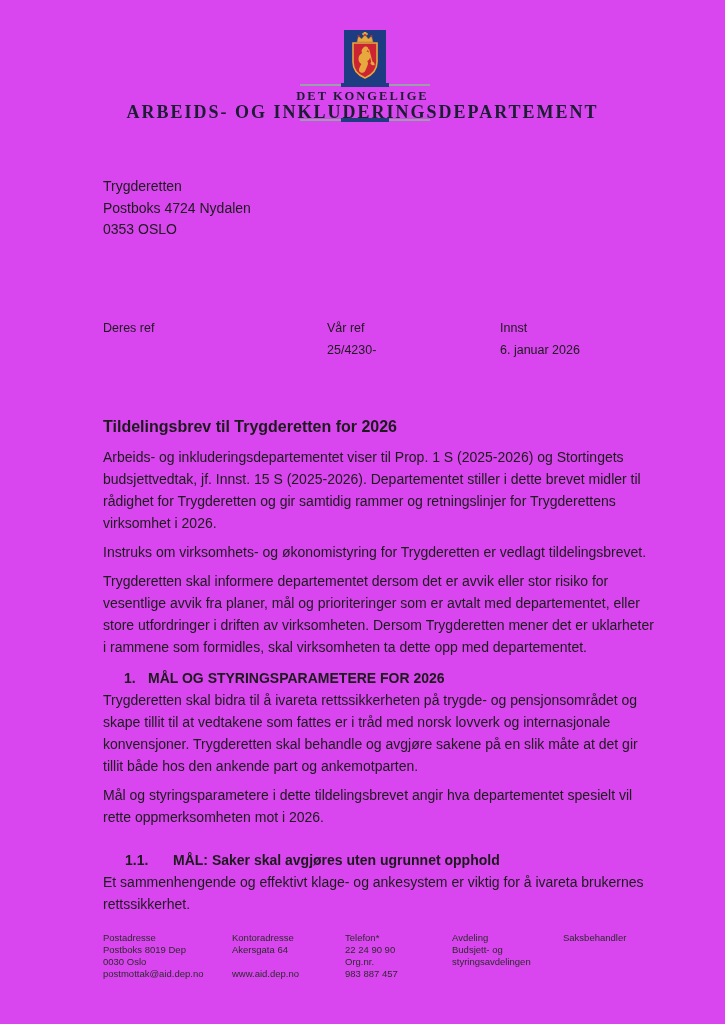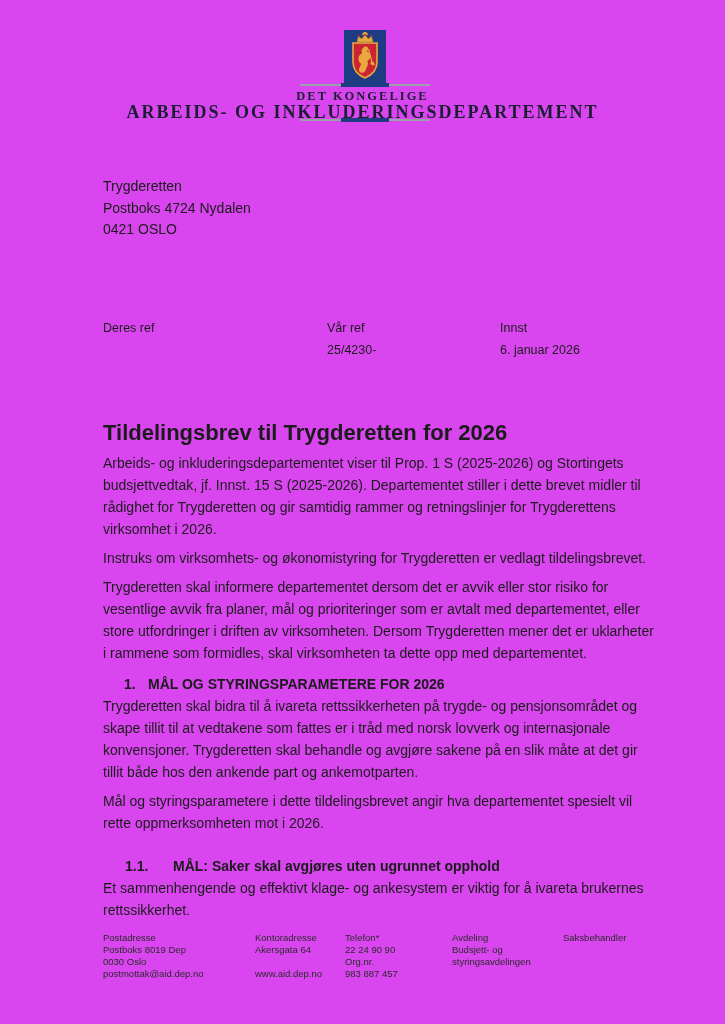--- a/index.html
+++ b/index.html
@@ -23,31 +23,31 @@
   
   .recipient { position:absolute; left:103px; top:176px; font-size:14px; line-height:21.5px; }
 
   
   .refs { position:absolute; top:317px; left:0; width:725px; font-size:12.5px; line-height:22px; }
   .ref-col { position:absolute; top:0; }
   .ref-col1 { left:103px; } .ref-col2 { left:327px; } .ref-col3 { left:500px; }
 
   
   .main { position:absolute; left:103px; top:411px; width:557px; font-size:14px; line-height:22px; }
-  .title { font-size:22px; font-weight:bold; line-height:23px; margin:10px 0 8px; }
+  .title { font-size:16px; font-weight:bold; line-height:23px; margin:4px 0 8px; }
   .para { margin:0 0 7px; }
   .sec { font-weight:bold; margin:9px 0 0; display:flex; }
   .sec .num { flex:0 0 auto; }
   .sec1 { padding-left:21px; } .sec1 .num { width:24px; }
   .sec11 { padding-left:22px; margin-top:21px; } .sec11 .num { width:48px; }
 
   
   .footer { position:absolute; left:103px; top:932px; width:560px; font-size:9.5px; line-height:12px; color:#2b2b2b; }
   .f-col { position:absolute; top:0; }
-  .f-col1 { left:0; width:125px; } .f-col2 { left:129px; width:108px;margin-left:23px; }
+  .f-col1 { left:0; width:125px; } .f-col2 { left:129px; width:108px; }
   .f-col3 { left:242px; width:102px; } .f-col4 { left:349px; width:106px; }
   .f-col5 { left:460px; width:95px; }
   .pre { white-space:pre-line; }
 </style>
 </head>
 <body>
 
 <div class="page">
 
   <header>
@@ -73,21 +73,21 @@
     <div class="lh-line lh1">DET KONGELIGE</div>
     <div class="lh-line lh2">ARBEIDS- OG INKLUDERINGSDEPARTEMENT</div>
     <div class="rule rule-bottom">
         <span class="rule-center"></span>
       </div>
   </header>
 
   <div class="recipient">
     <div>Trygderetten</div>
     <div>Postboks 4724 Nydalen</div>
-    <div>0421 OSLO</div>
+    <div>0353 OSLO</div>
   </div>
 
   <div class="refs">
     <div class="ref-col ref-col1">
       <div>Deres ref</div>
     </div>
     <div class="ref-col ref-col2">
       <div>Vår ref</div>
       <div>25/4230-</div>
     </div>

